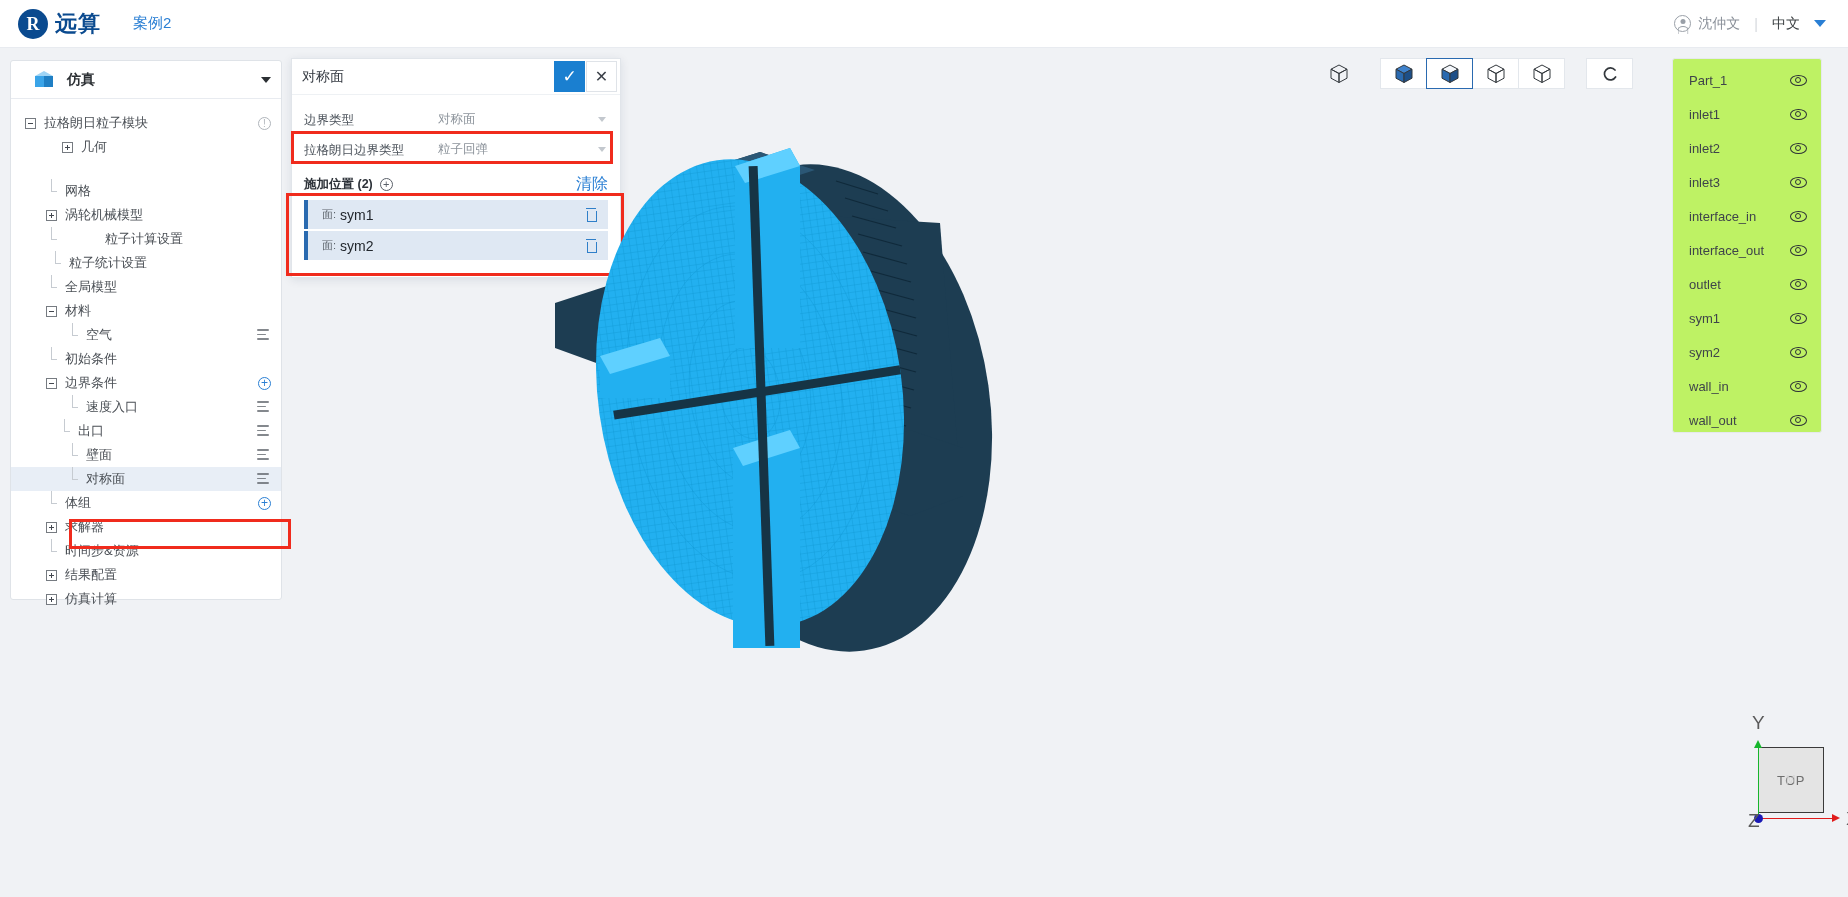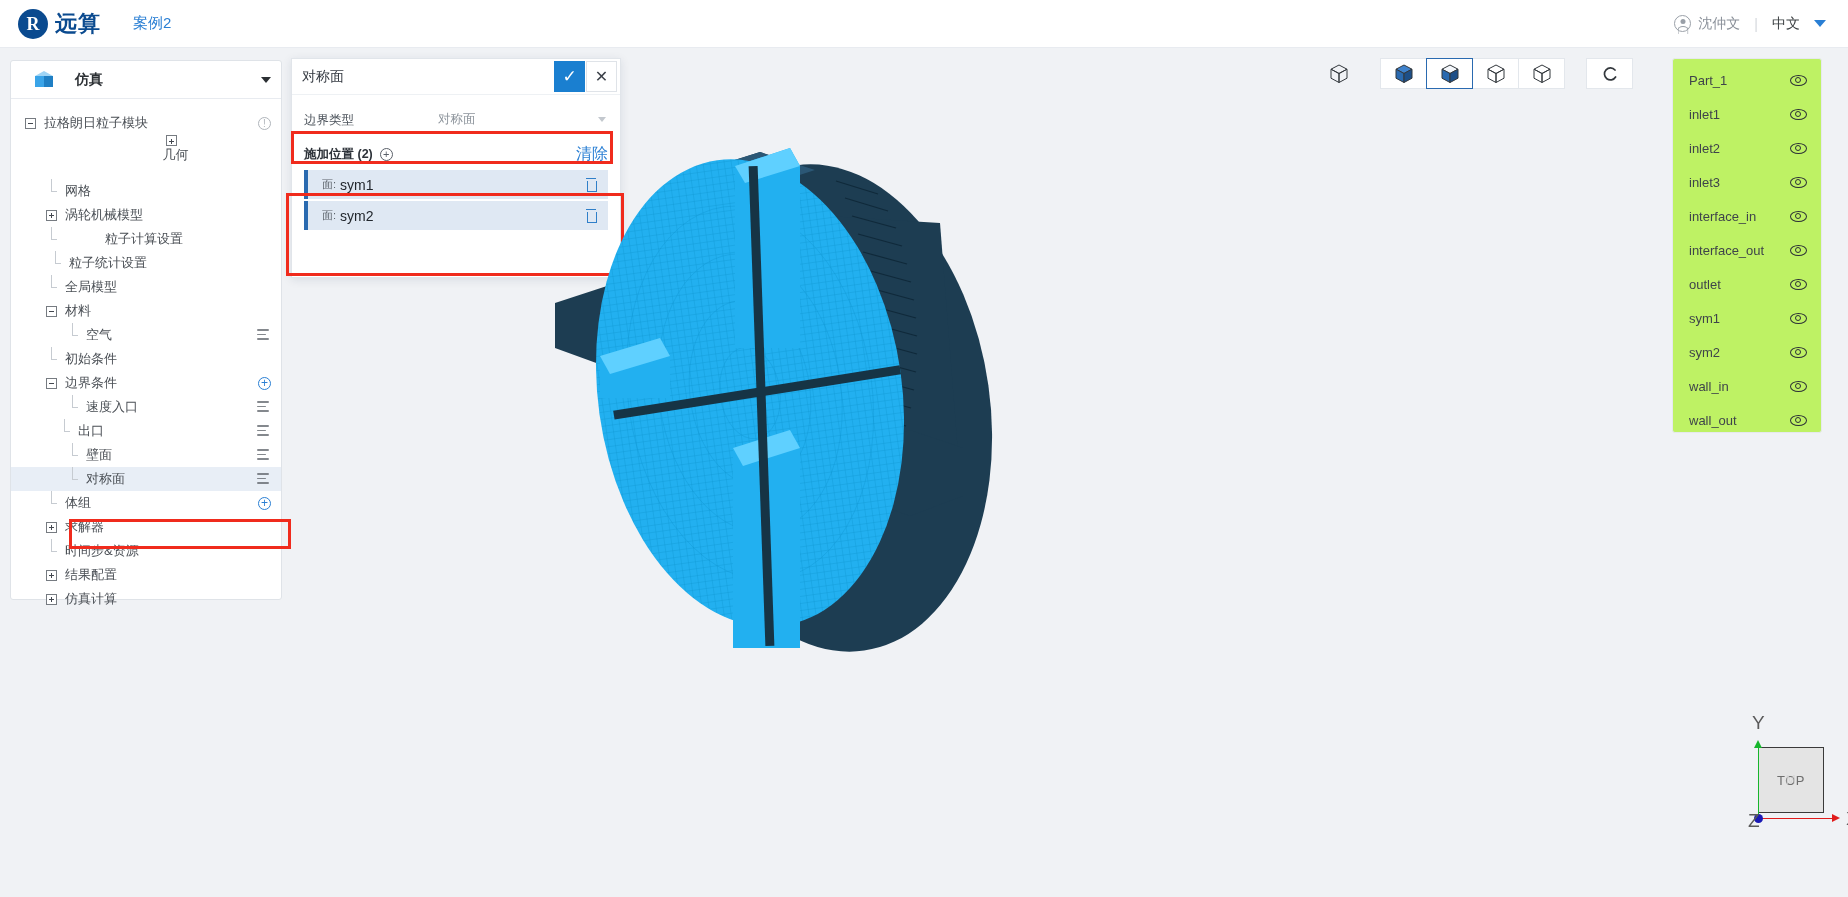--- a/index.html
+++ b/index.html
@@ -73,21 +73,20 @@
     position: absolute; left: 10px; top: 60px;
     width: 272px; height: 540px;
     background: #ffffff;
     border: 1px solid #dfe3e8;
     border-radius: 3px;
   }
   .tree-head {
     height: 38px; display: flex; align-items: center;
     border-bottom: 1px solid #e8ebf0;
     padding: 0 10px;
-    gap: 8px;
   }
   .cube-ico {
     width: 18px; height: 18px; position: relative; margin-left: 14px;
   }
   .cube-ico .top {
     position:absolute; top:0; left:0; width:0;height:0;
     border-left:9px solid transparent; border-right:9px solid transparent;
     border-bottom:5px solid #9fd4f5;
   }
   .cube-ico .lf {
@@ -358,21 +357,21 @@
     </span>
     <span class="tree-head-title">仿真</span>
     <span class="tree-head-caret"></span>
   </div>
   <div class="tree-body" id="tree-body">
       <div class="tree-row" style="padding-left: 14px;">
         <span class="expander"></span>
         <span class="tree-label">拉格朗日粒子模块</span>
         <span class="info-ico">!</span>
       </div>
-      <div class="tree-row" style="padding-left: 51px; flex-direction: column;">
+      <div class="tree-row" style="padding-left: 51px;">
         <span class="expander plus"></span>
         <span class="tree-label">几何</span>
       </div>
       <div class="tree-row" style="padding-left: 35px; margin-top: 20px;">
         <span class="leafline"></span>
         <span class="tree-label">网格</span>
       </div>
       <div class="tree-row" style="padding-left: 35px;">
         <span class="expander plus"></span>
         <span class="tree-label">涡轮机械模型</span>
@@ -478,20 +477,27 @@
     <span class="dlg-btns">
       <span class="dlg-ok">✓</span>
       <span class="dlg-cancel">✕</span>
     </span>
   </div>
   <div class="dlg-body">
     <div class="field-row">
       <span class="field-label">边界类型</span>
       <span class="field-ctl">
         <span class="field-val">对称面</span>
+        <span class="field-caret"></span>
+      </span>
+    </div>
+    <div class="field-row">
+      <span class="field-label">拉格朗日边界类型</span>
+      <span class="field-ctl">
+        <span class="field-val">粒子回弹</span>
         <span class="field-caret"></span>
       </span>
     </div>
     <div class="section-row">
       <span class="section-title">施加位置 (2)</span>
       <span class="circ-plus">+</span>
       <span class="clear-link">清除</span>
     </div>
     <div class="sel-list" id="sel-list">
         <div class="sel-item">

